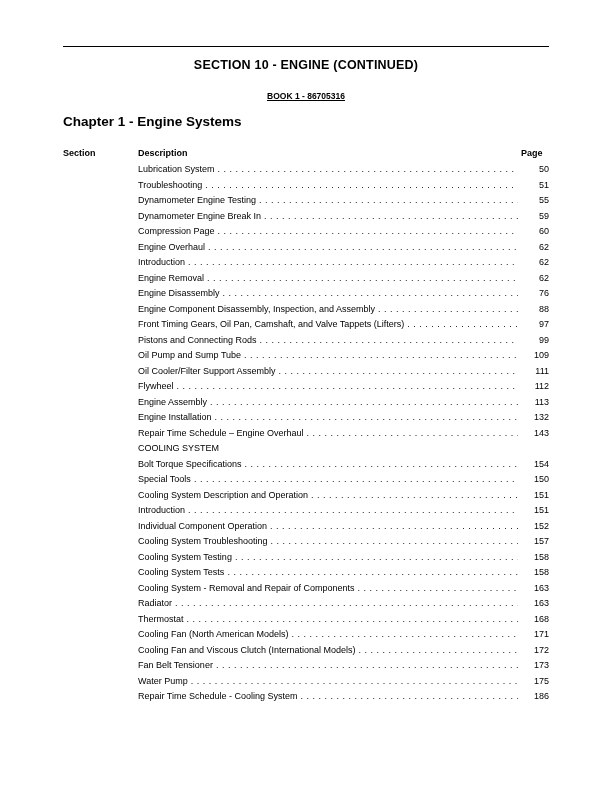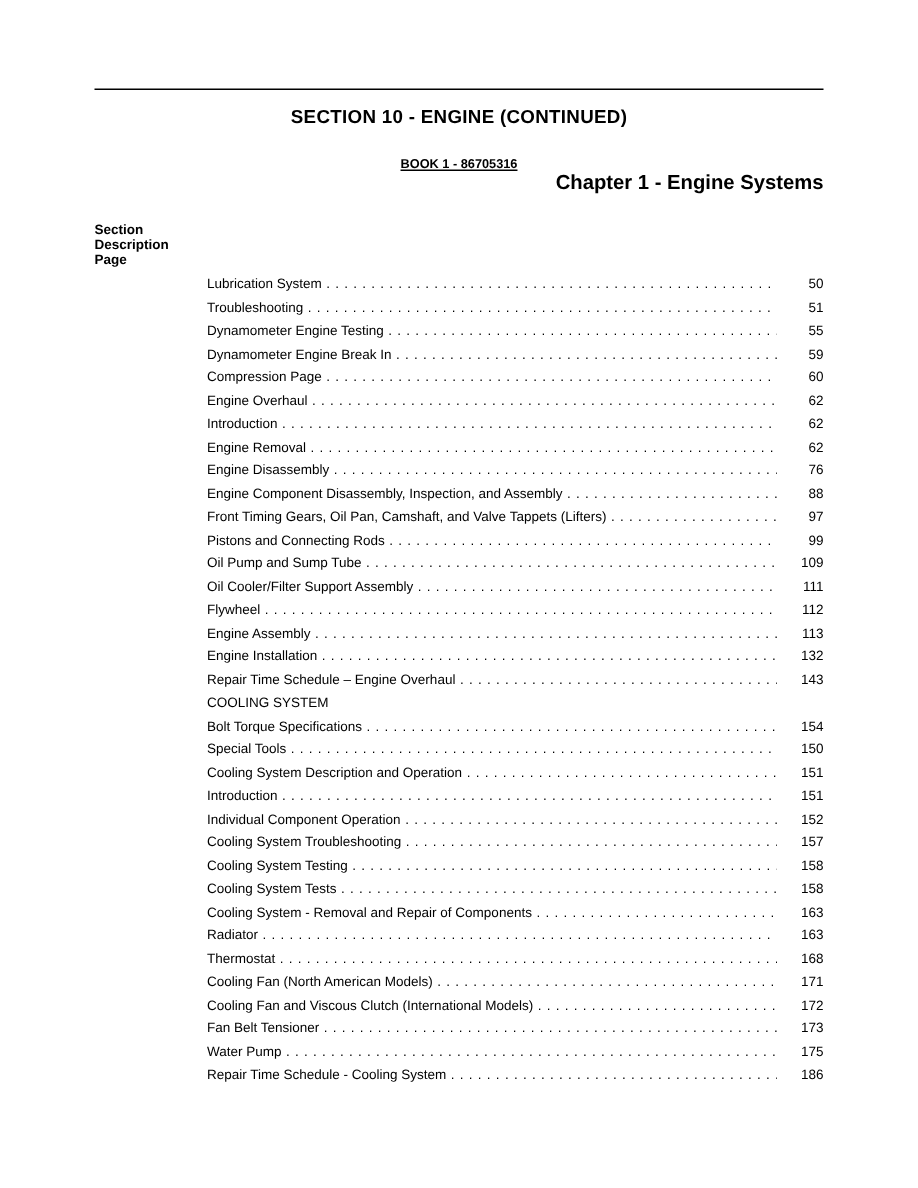--- a/index.html
+++ b/index.html
@@ -9,21 +9,21 @@
     background: #ffffff;
     color: #000000;
     font-family: "Liberation Sans", sans-serif;
     -webkit-font-smoothing: antialiased;
   }
   .page {
     position: relative;
     width: 612px;
     height: 792px;
     box-sizing: border-box;
-    padding: 13px 63px;
+    padding: 0 63px;
     overflow: hidden;
   }
   .top-rule {
     border: none;
     border-top: 1.5px solid #000;
     margin: 46px 0 0 0;
   }
   .section-title {
     text-align: center;
     font-weight: bold;
@@ -32,32 +32,31 @@
     letter-spacing: 0.2px;
   }
   .book-line {
     text-align: center;
     font-weight: bold;
     font-size: 8.5px;
     margin-top: 19px;
     text-decoration: underline;
   }
   .chapter-title {
-    text-align: right;
+    text-align: left;
     font-weight: bold;
     font-size: 13.5px;
-    margin-top: 0;
+    margin-top: 13px;
   }
   .toc-header {
     display: flex;
     align-items: baseline;
     font-weight: bold;
     font-size: 9px;
     margin-top: 19px;
-    flex-direction: column;
   }
   .col-section { width: 75px; }
   .col-desc    { flex: 1; }
   .col-page    { width: 28px; text-align: left; }
   .toc-list { margin-top: 4px; }
   .toc-row {
     display: flex;
     align-items: baseline;
     font-size: 9px;
     height: 15.5px;

